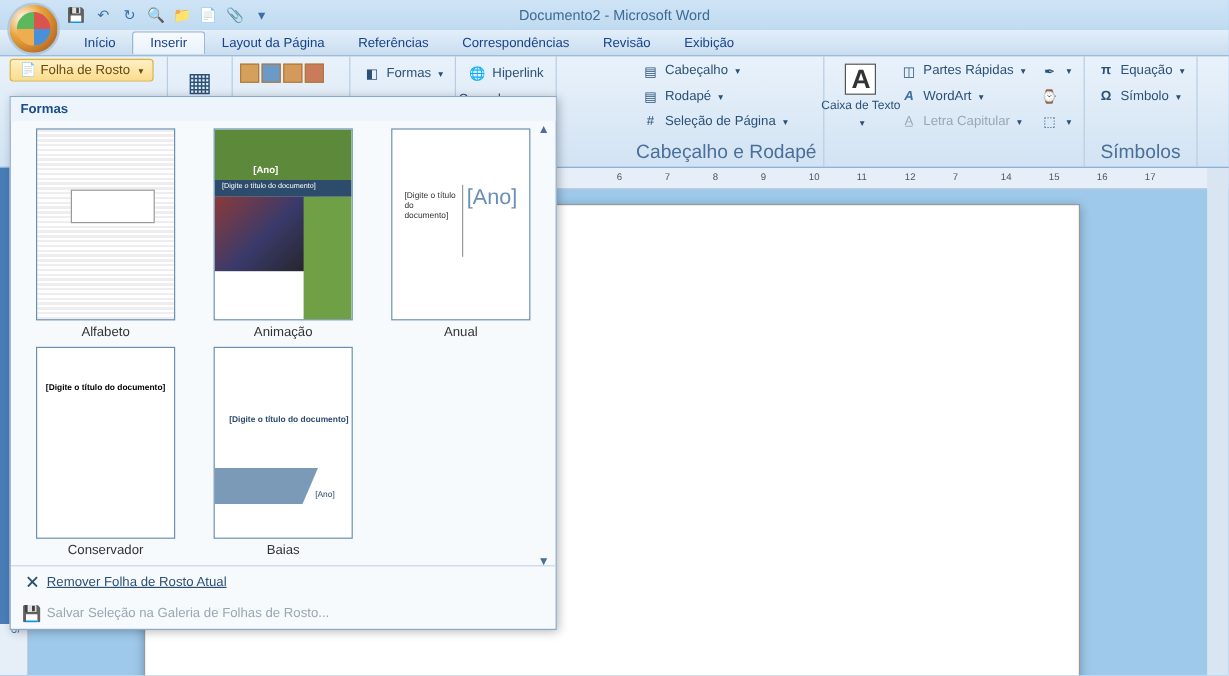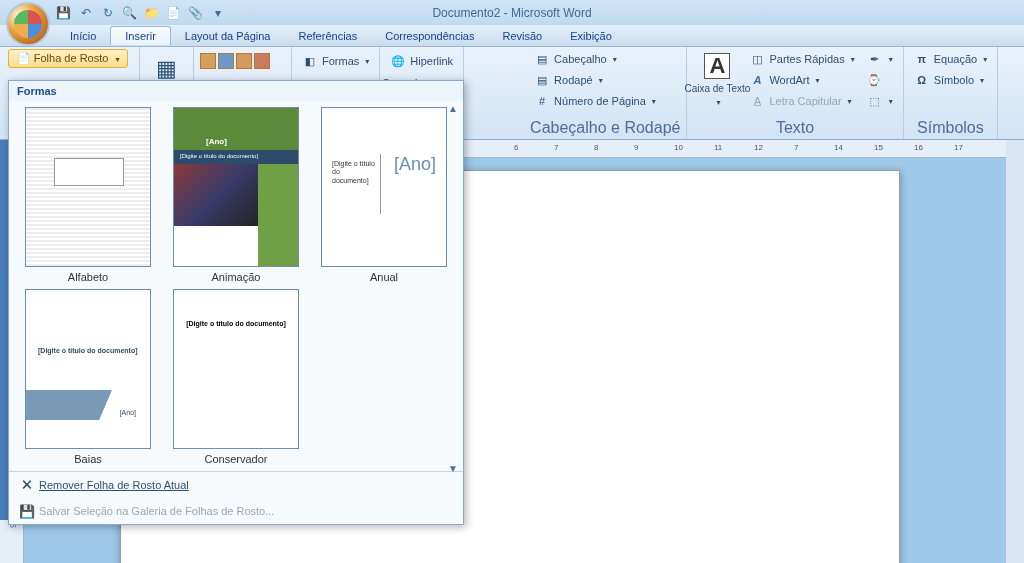--- a/index.html
+++ b/index.html
@@ -33,21 +33,21 @@
 
 
 .folha-btn { position:absolute; top:2px; left:8px; background:linear-gradient(#fff0c5,#fbdc8b); border:1px solid #e0b23a; border-radius:3px; padding:2px 8px; font-size:11px; color:#6a4a10; z-index:30; cursor:pointer;text-align:center;}
 .folha-btn::after{content:"▾"; font-size:8px; margin-left:4px;}
 
 
 .gallery { position:absolute; top:80px; left:8px; width:456px; height:445px; background:#f7fafd; border:1px solid #8aa8c9; box-shadow:2px 2px 8px rgba(0,0,0,0.3); z-index:40; display:flex; flex-direction:column;}
 .gallery-header { padding:4px 8px; font-size:11px; font-weight:bold; color:#1a4d8a; background:#eef4fb; }
 .gallery-grid { flex:1; overflow-y:auto; padding:6px 4px 4px 14px; display:grid; grid-template-columns:repeat(3,130px); gap:6px 18px; align-content:start;}
 .gallery-item { display:flex; flex-direction:column; align-items:center; cursor:pointer;}
-.thumb { width:126px; height:160px; background:#fff; border:1px solid #6b8fb3; position:relative; overflow:hidden;}
+.thumb { width:116px; height:160px; background:#fff; border:1px solid #6b8fb3; position:relative; overflow:hidden;}
 .gallery-item-label { font-size:11px; color:#333; padding-top:4px; }
 .gallery-footer { border-top:1px solid #c5d6e6; }
 .gallery-footer .rbtn { padding:5px 10px; width:100%; }
 .gallery-footer .rbtn.disabled { color:#9aa7b4; }
 .gallery-footer .ic{width:16px;font-size:13px;}
 .th-alfabeto{background:repeating-linear-gradient(#eee 0 2px,#fff 2px 4px);}
 .th-alfabeto .box{position:absolute;top:50px;left:28px;width:70px;height:28px;background:#fff;border:1px solid #999;}
 .th-anim .top{position:absolute;top:0;left:0;right:0;height:42px;background:#5c8a3a;}
 .th-anim .top span{position:absolute;bottom:4px;left:32px;color:#fff;font-size:8px;font-weight:bold;}
 .th-anim .sub{position:absolute;top:42px;left:0;right:0;height:14px;background:#2d4c6b;color:#fff;font-size:6px;padding:3px 6px;}
@@ -156,21 +156,21 @@
       <div class="rbtn dd">
             <span class="ic">▤</span>
             <span>Cabeçalho</span>
           </div>
       <div class="rbtn dd">
             <span class="ic">▤</span>
             <span>Rodapé</span>
           </div>
       <div class="rbtn dd">
             <span class="ic">#</span>
-            <span>Número de Página</span>
+            <span>Seleção de Página</span>
           </div>
     </div>
       </div>
     <div class="ribbon-group-label">Cabeçalho e Rodapé</div>
   </div>
 
   <div class="ribbon-group">
     <div class="ribbon-group-body">
       <div class="rbtn rbtn-big dd">
           <span class="ic" style="border:1px solid #555;background:#fff;width:26px;height:26px;display:flex;align-items:center;justify-content:center;font-weight:bold;color:#333">A</span>
@@ -195,21 +195,20 @@
             <span class="ic">✒</span>
           </div>
         <div class="rbtn">
             <span class="ic">⌚</span>
           </div>
         <div class="rbtn dd">
             <span class="ic">⬚</span>
           </div>
       </div>
     </div>
-    <div class="ribbon-group-label">Texto</div>
   </div>
 
   <div class="ribbon-group">
     <div class="ribbon-group-body">
         <div class="col">
       <div class="rbtn dd">
             <span class="ic" style="color:#2b5177;font-weight:bold">π</span>
             <span>Equação</span>
           </div>
       <div class="rbtn dd">
@@ -271,33 +270,33 @@
     </div>
     <div class="gallery-item">
       <div class="thumb th-anual">
         <div class="l">[Digite o título do documento]</div>
         <div class="bar"></div>
         <div class="r">[Ano]</div>
       </div>
       <div class="gallery-item-label">Anual</div>
     </div>
     <div class="gallery-item">
+      <div class="thumb th-cons">
+          <div class="t">[Digite o título do documento]</div>
+        </div>
+      <div class="gallery-item-label">Conservador</div>
+    </div>
+    <div class="gallery-item">
       <div class="thumb th-baias">
         <div class="tx">[Digite o título do documento]</div>
         <div class="shape"></div>
         <div class="ano">[Ano]</div>
       </div>
       <div class="gallery-item-label">Baias</div>
     </div>
-    <div class="gallery-item">
-      <div class="thumb th-cons">
-          <div class="t">[Digite o título do documento]</div>
-        </div>
-      <div class="gallery-item-label">Conservador</div>
-    </div>
   </div>
   <div class="gallery-scroll">
       <span>▲</span>
       <span>▼</span>
     </div>
   <div class="gallery-footer">
     <div class="rbtn">
         <span class="ic">🗙</span>
         <span style="text-decoration:underline">Remover Folha de Rosto Atual</span>
       </div>

